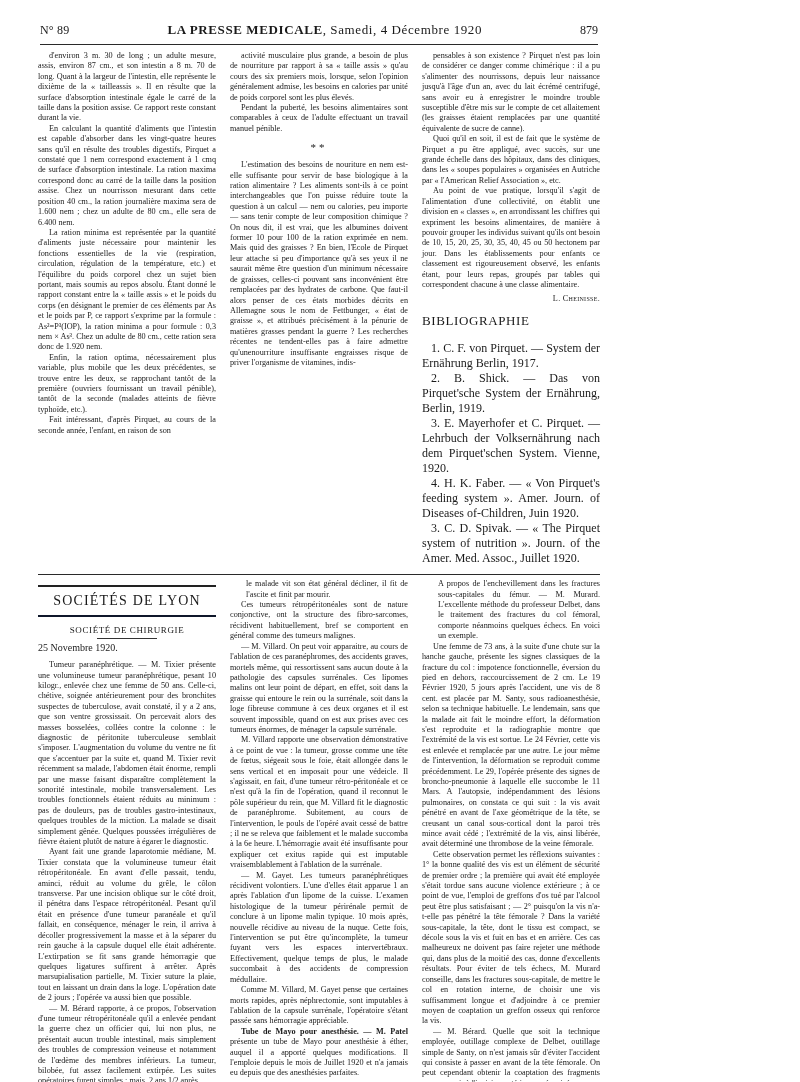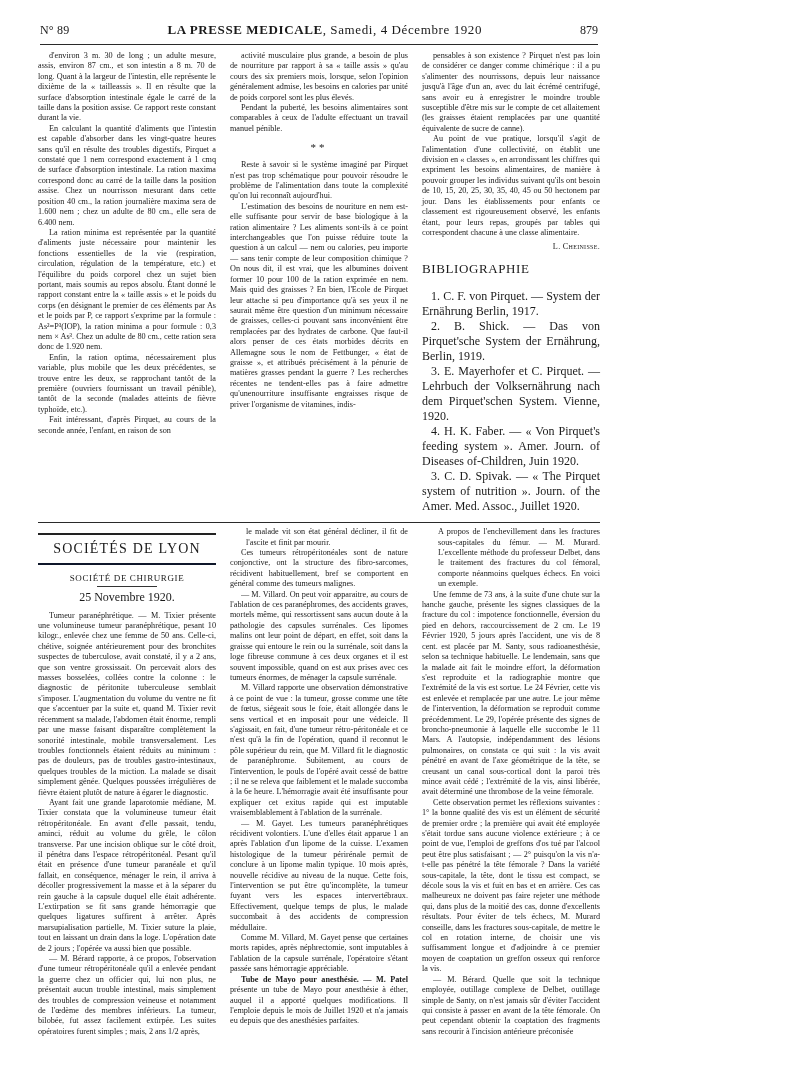--- a/index.html
+++ b/index.html
@@ -134,22 +134,22 @@
     letter-spacing: .6px;
     margin: 0 0 1px 0;
   }
   .sub-rule {
     width: 60px;
     border: 0;
     border-top: 1px solid #333;
     margin: 2px auto 3px auto;
   }
   .sub-date {
-    text-align: center;
-    font-size: 12px;
+    text-align: left;
+    font-size: 10px;
     margin: 0 0 5px 0;
   }
   .bold { font-weight: bold; }
   .tiny-head {
     font-size: 8.2px;
     margin-top: 5px;
   }
 </style>
 </head>
 <body>
@@ -172,26 +172,26 @@
       <p>En calculant la quantité d'aliments que l'intestin est capable d'absorber dans les vingt-quatre heures sans qu'il en résulte des troubles digestifs, Pirquet a constaté que 1 nem correspond exactement à 1 cmq de surface d'absorption intestinale. La ration maxima correspond donc au carré de la taille dans la position assise. Chez un nourrisson mesurant dans cette position 40 cm., la ration journalière maxima sera de 1.600 nem ; chez un adulte de 80 cm., elle sera de 6.400 nem.</p>
       <p>La ration minima est représentée par la quantité d'aliments juste nécessaire pour maintenir les fonctions essentielles de la vie (respiration, circulation, régulation de la température, etc.) et l'équilibre du poids corporel chez un sujet bien portant, mais soumis au repos absolu. Étant donné le rapport constant entre la « taille assis » et le poids du corps (en désignant le premier de ces éléments par As et le poids par P, ce rapport s'exprime par la formule : As²=P³(IOP), la ration minima a pour formule : 0,3 nem × As³. Chez un adulte de 80 cm., cette ration sera donc de 1.920 nem.</p>
       <p>Enfin, la ration optima, nécessairement plus variable, plus mobile que les deux précédentes, se trouve entre les deux, se rapprochant tantôt de la première (ouvriers fournissant un travail pénible), tantôt de la seconde (malades atteints de fièvre typhoïde, etc.).</p>
       <p>Fait intéressant, d'après Pirquet, au cours de la seconde année, l'enfant, en raison de son</p>
     </div>
 
     <div class="col">
       <p>activité musculaire plus grande, a besoin de plus de nourriture par rapport à sa « taille assis » qu'au cours des six premiers mois, lorsque, selon l'opinion généralement admise, les besoins en calories par unité de poids corporel sont les plus élevés.</p>
       <p>Pendant la puberté, les besoins alimentaires sont comparables à ceux de l'adulte effectuant un travail manuel pénible.</p>
       <div class="stars">**</div>
-      <p>Reste à savoir si le système imaginé par Pirquet n'est pas trop schématique pour pouvoir résoudre le problème de l'alimentation dans toute la complexité qu'on lui reconnaît aujourd'hui.</p>
       <p>L'estimation des besoins de nouriture en nem est-elle suffisante pour servir de base biologique à la ration alimentaire ? Les aliments sont-ils à ce point interchangeables que l'on puisse réduire toute la question à un calcul — nem ou calories, peu importe — sans tenir compte de leur composition chimique ? On nous dit, il est vrai, que les albumines doivent former 10 pour 100 de la ration exprimée en nem. Mais quid des graisses ? En bien, l'Ecole de Pirquet leur attache si peu d'importance qu'à ses yeux il ne saurait même être question d'un minimum nécessaire de graisses, celles-ci pouvant sans inconvénient être remplacées par des hydrates de carbone. Que faut-il alors penser de ces états morbides décrits en Allemagne sous le nom de Fettbunger, « état de graisse », et attribués précisément à la pénurie de matières grasses pendant la guerre ? Les recherches récentes ne tendent-elles pas à faire admettre qu'unenourriture insuffisante engraisses risque de priver l'organisme de vitamines, indis-</p>
     </div>
 
     <div class="col">
       <p>pensables à son existence ? Pirquet n'est pas loin de considérer ce danger comme chimérique : il a pu s'alimenter des nourrissons, depuis leur naissance jusqu'à l'âge d'un an, avec du lait écrémé centrifugé, sans avoir eu à enregistrer le moindre trouble susceptible d'être mis sur le compte de cet allaitement (les graisses étaient remplacées par une quantité équivalente de sucre de canne).</p>
+      <p>Quoi qu'il en soit, il est de fait que le système de Pirquet a pu être appliqué, avec succès, sur une grande échelle dans des hôpitaux, dans des cliniques, dans les « soupes populaires » organisées en Autriche par « l'American Relief Association », etc.</p>
       <p>Au point de vue pratique, lorsqu'il s'agit de l'alimentation d'une collectivité, on établit une division en « classes », en arrondissant les chiffres qui expriment les besoins alimentaires, de manière à pouvoir grouper les individus suivant qu'ils ont besoin de 10, 15, 20, 25, 30, 35, 40, 45 ou 50 hectonem par jour. Dans les établissements pour enfants ce classement est rigoureusement observé, les enfants étant, pour leurs repas, groupés par tables qui correspondent chacune à une classe alimentaire.</p>
       <div class="signature">L. Cheinisse.</div>
       <div class="biblio-head">BIBLIOGRAPHIE</div>
       <div class="biblio">
         <p class="item">1. C. F. von Pirquet. — System der Ernährung Berlin, 1917.</p>
         <p class="item">2. B. Shick. — Das von Pirquet'sche System der Ernährung, Berlin, 1919.</p>
         <p class="item">3. E. Mayerhofer et C. Pirquet. — Lehrbuch der Volksernährung nach dem Pirquet'schen System. Vienne, 1920.</p>
         <p class="item">4. H. K. Faber. — « Von Pirquet's feeding system ». Amer. Journ. of Diseases of-Children, Juin 1920.</p>
         <p class="item">3. C. D. Spivak. — « The Pirquet system of nutrition ». Journ. of the Amer. Med. Assoc., Juillet 1920.</p>
       </div>

